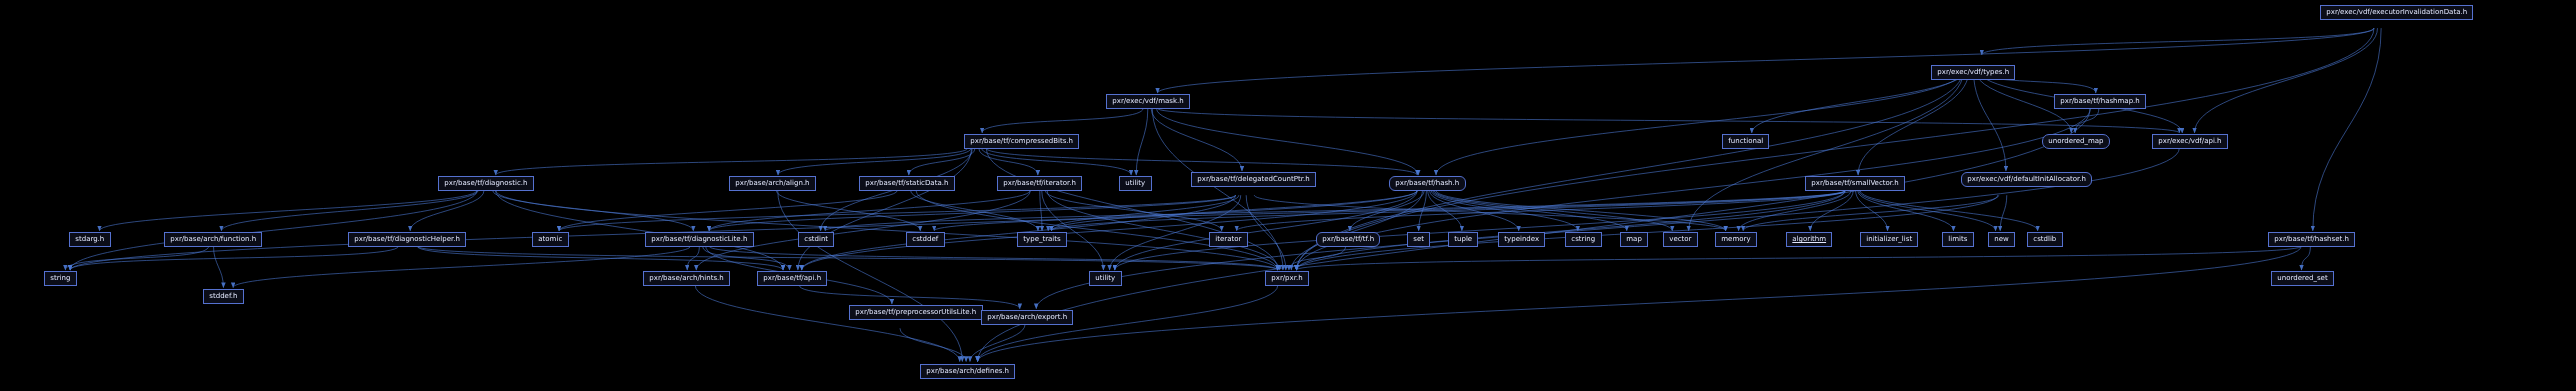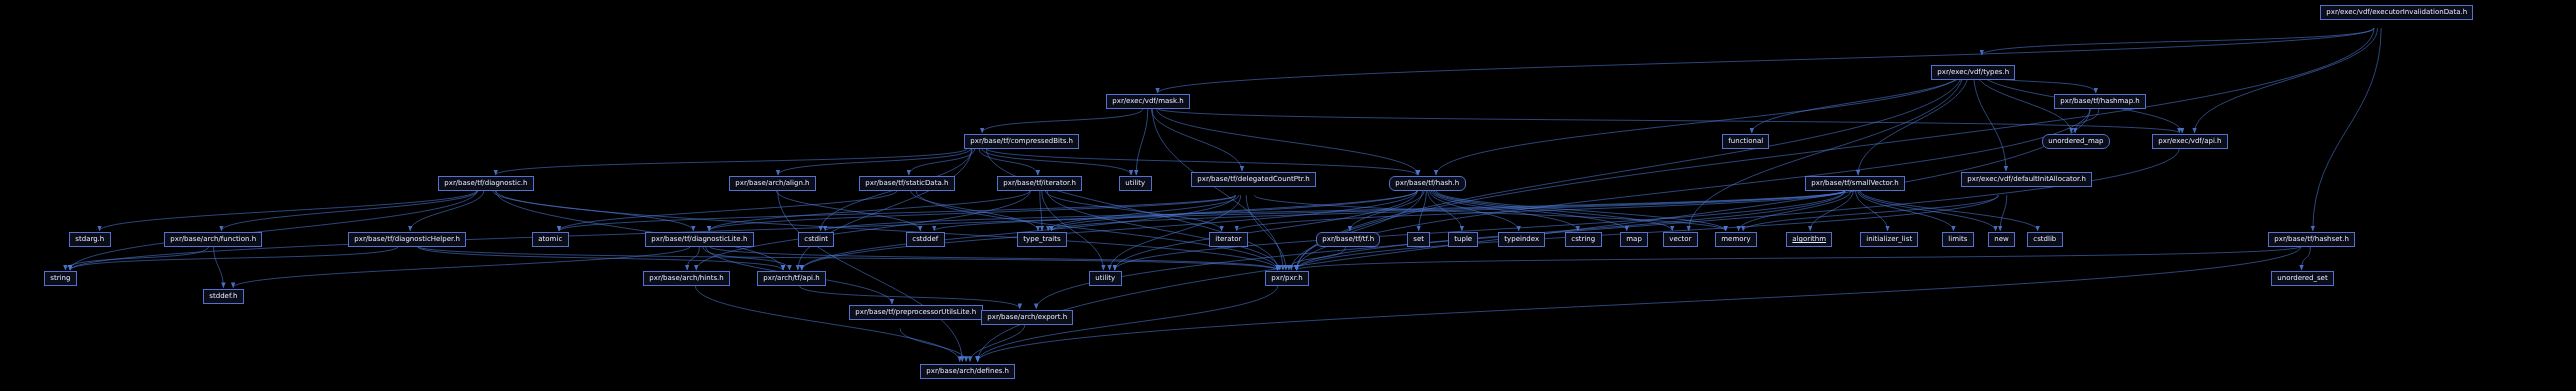--- a/index.html
+++ b/index.html
@@ -207,21 +207,21 @@
       <div class="node normal" style="top: 172px; left: 1191px;">
         <span>pxr/base/tf/delegatedCount</span>
         <span>Ptr.h</span>
       </div>
       <div class="node normal" style="top: 176px; left: 1389px; border-radius: 6px;">
         <span>pxr/base/tf/hash.h</span>
       </div>
       <div class="node normal" style="top: 176px; left: 1805px;">
         <span>pxr/base/tf/smallVector.h</span>
       </div>
-      <div class="node normal" style="top: 172px; left: 1961px;">
+      <div class="node normal" style="top: 172px; left: 1961px; border-radius: 6px;">
         <span>pxr/exec/vdf/defaultInit</span>
         <span>Allocator.h</span>
       </div>
       <div class="node normal" style="top: 232px; left: 69px;">
         <span>stdarg.h</span>
       </div>
       <div class="node red" style="top: 232px; left: 164px;">
         <span>pxr/base/arch/function.h</span>
       </div>
       <div class="node red" style="top: 232px; left: 348px;">
@@ -290,21 +290,21 @@
       <div class="node normal" style="top: 271px; left: 44px;">
         <span>string</span>
       </div>
       <div class="node normal" style="top: 289px; left: 203px;">
         <span>stddef.h</span>
       </div>
       <div class="node normal" style="top: 271px; left: 643px;">
         <span>pxr/base/arch/hints.h</span>
       </div>
       <div class="node normal" style="top: 271px; left: 757px;">
-        <span>pxr/arch/tf/api.h</span>
+        <span>pxr/base/tf/api.h</span>
       </div>
       <div class="node normal" style="top: 271px; left: 1089px;">
         <span>utility</span>
       </div>
       <div class="node normal" style="top: 271px; left: 1265px;">
         <span>pxr/pxr.h</span>
       </div>
       <div class="node normal" style="top: 271px; left: 2271px;">
         <span>unordered_set</span>
       </div>

